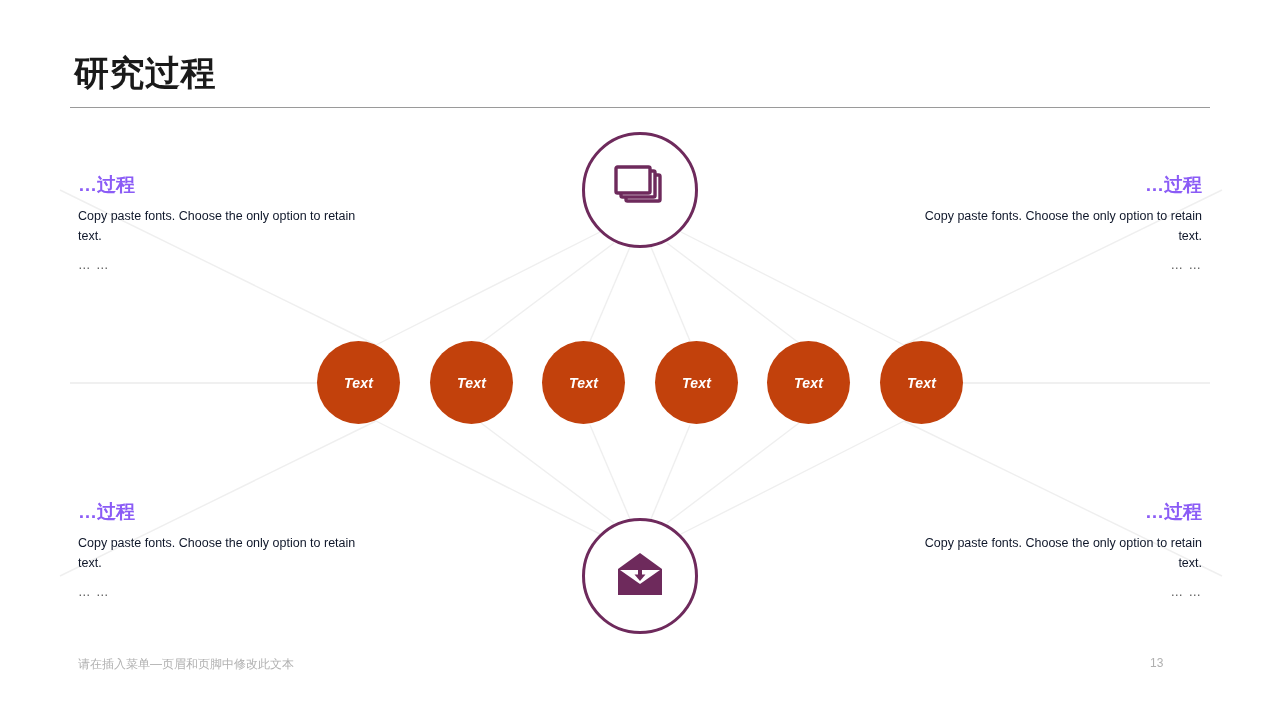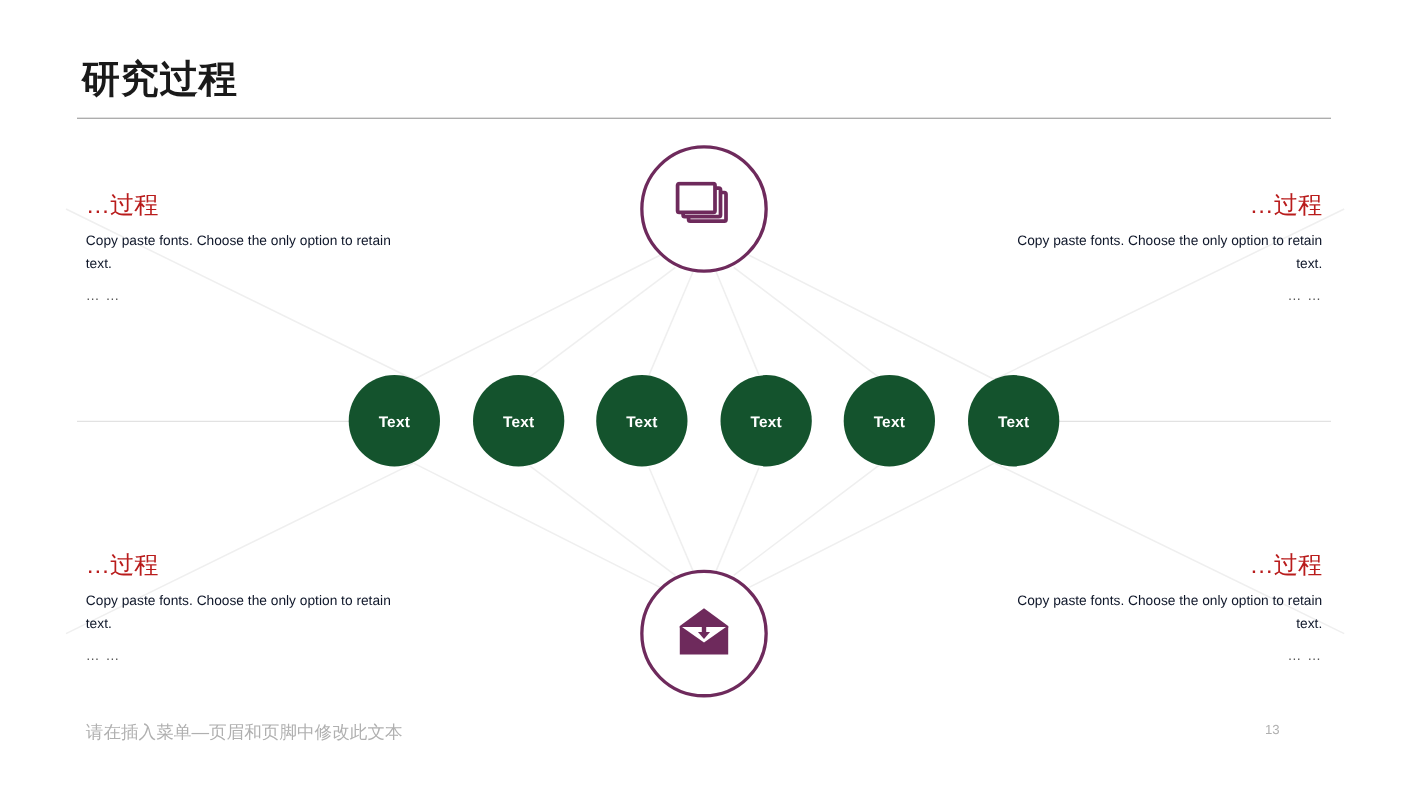--- a/index.html
+++ b/index.html
@@ -53,23 +53,23 @@
   .textblock {
     position: absolute;
     width: 290px;
   }
   .textblock.left  { left: 78px;  text-align: left; }
   .textblock.right { left: 912px; text-align: right; }
   .tb-top    { top: 174px; }
   .tb-bottom { top: 501px; }
 
   .tb-heading {
-    font-size: 22px;
-    font-weight: normal;
-    color: #b91c1c;
+    font-size: 19px;
+    font-weight: bold;
+    color: #8b5cf6;
     line-height: 1.2;
     margin: 0 0 9px 0;
     white-space: nowrap;
   }
   .tb-body {
     font-size: 12.5px;
     color: #0f172a;
     line-height: 1.62;
     margin: 0;
   }
@@ -80,24 +80,25 @@
     margin: 9px 0 0 0;
     letter-spacing: 1px;
   }
 
   
   .node-circle {
     position: absolute;
     width: 83px;
     height: 83px;
     border-radius: 50%;
-    background: #14532d;
+    background: #c2410c;
     display: flex;
     align-items: center;
     justify-content: center;
+    font-style: italic;
   }
   .node-label {
     color: #ffffff;
     font-size: 14px;
     font-weight: bold;
     letter-spacing: 0.2px;
     user-select: none;
   }
 
   
@@ -115,21 +116,21 @@
   }
   .hub-top    { left: 582px; top: 132px; }
   .hub-bottom { left: 582px; top: 518px; }
   .hub-icon { display: block; }
 
   
   .footer-text {
     position: absolute;
     left: 78px;
     top: 656px;
-    font-size: 16px;
+    font-size: 12px;
     color: #b0b0b0;
     white-space: nowrap;
   }
   .page-number {
     position: absolute;
     left: 1150px;
     top: 656px;
     width: 60px;
     text-align: left;
     font-size: 12px;

